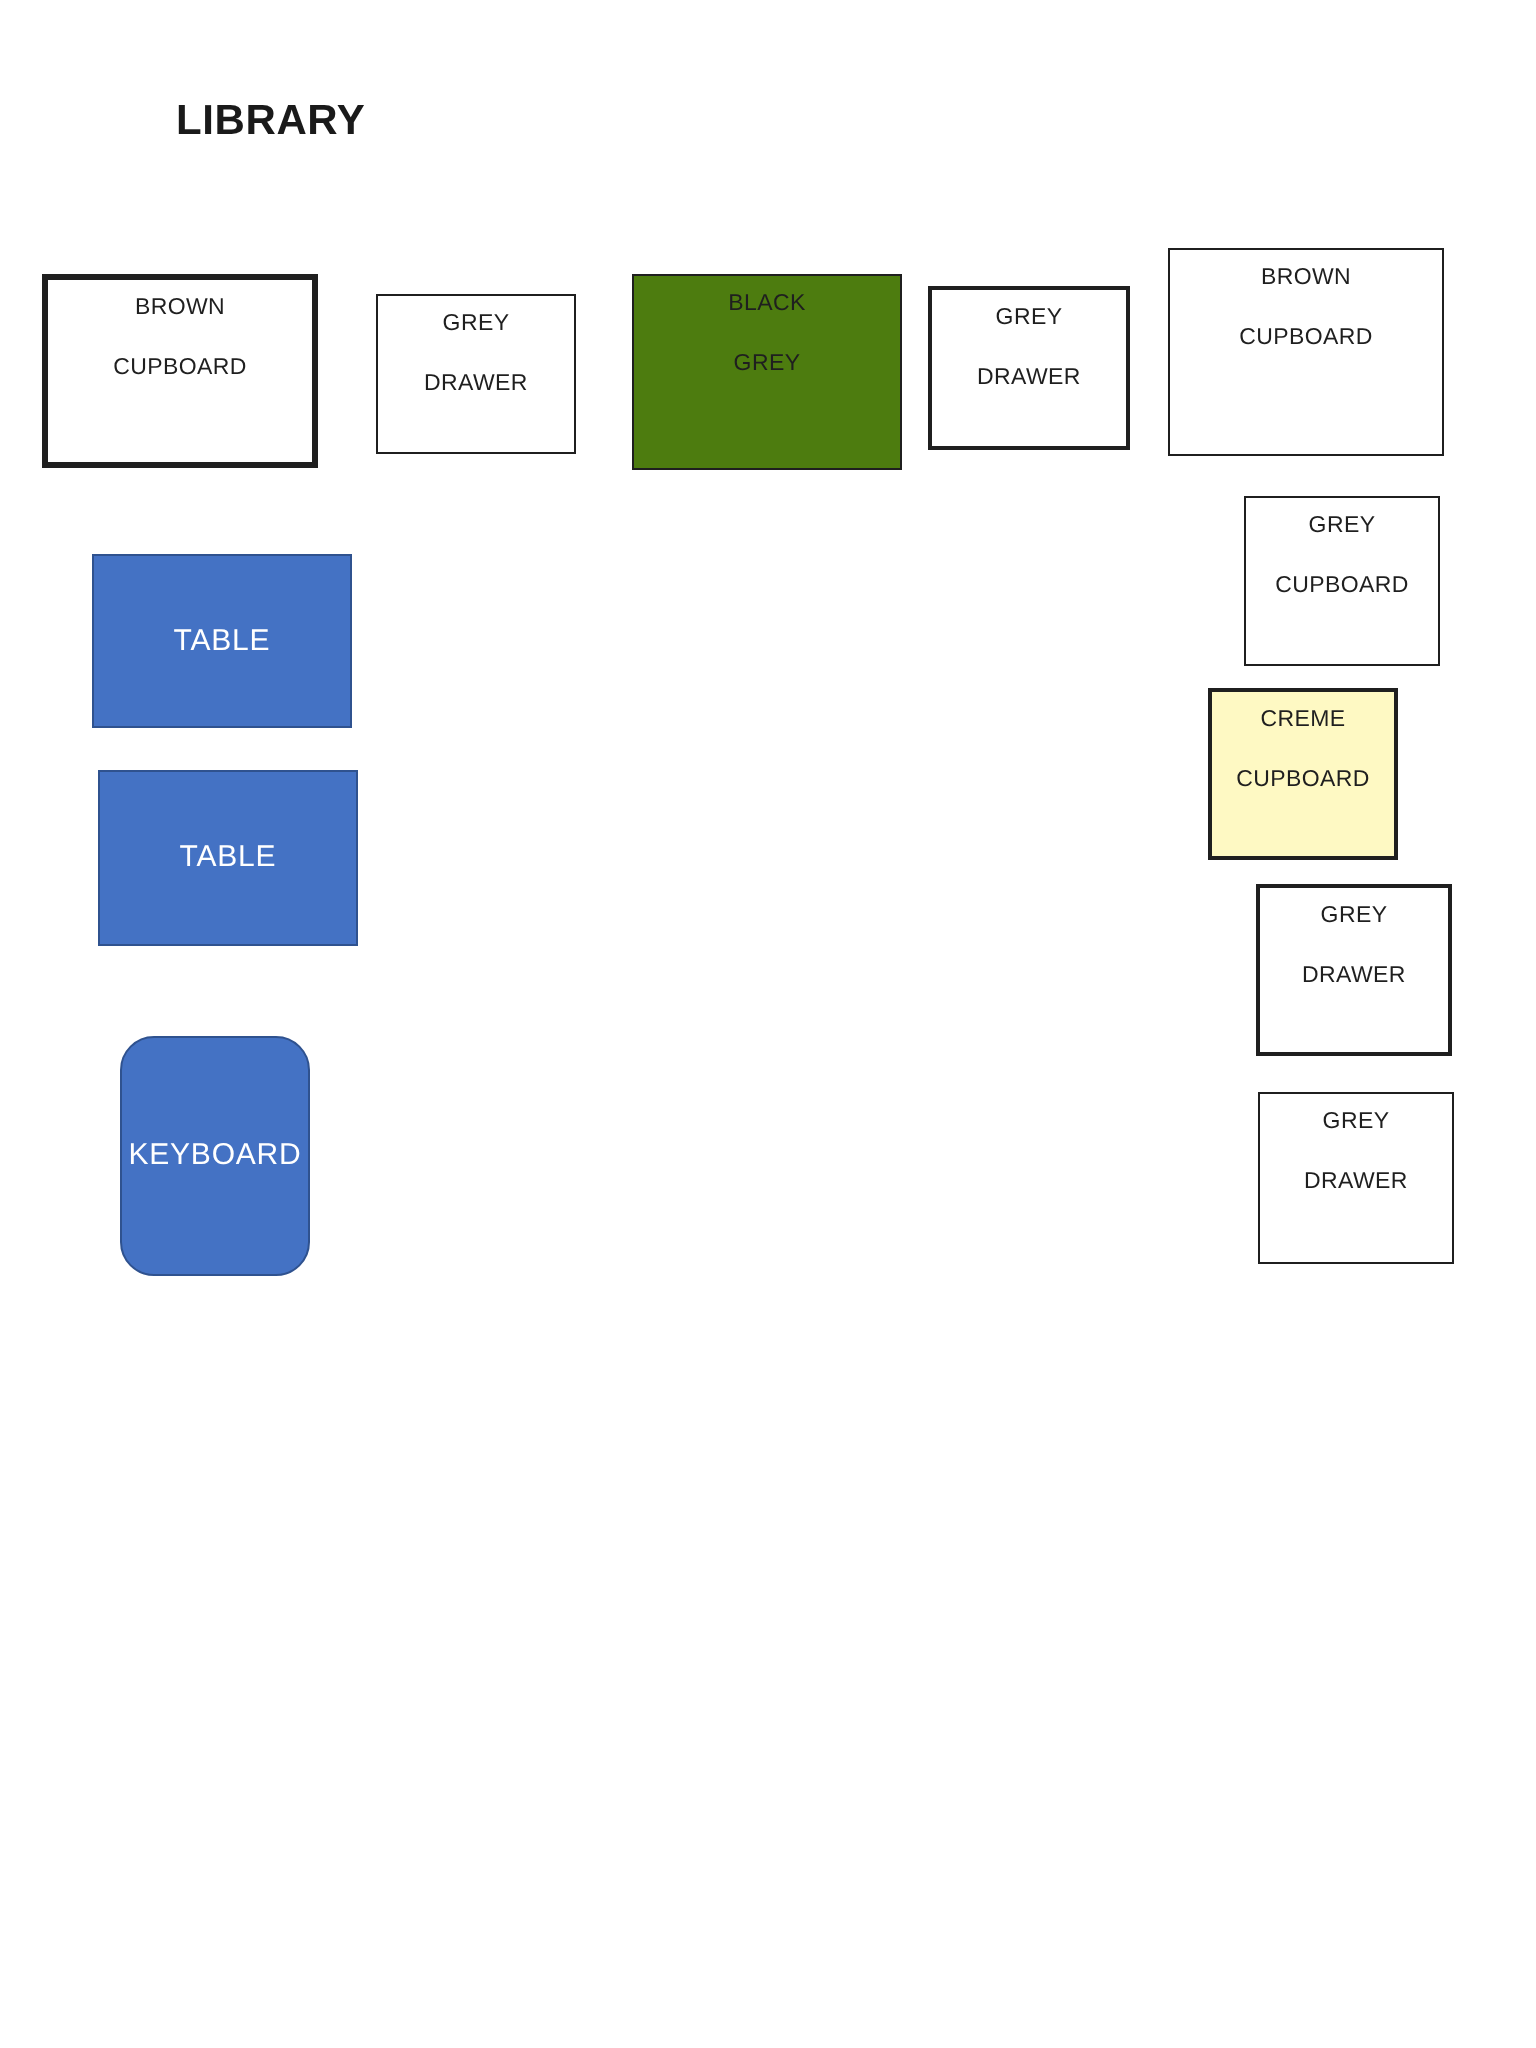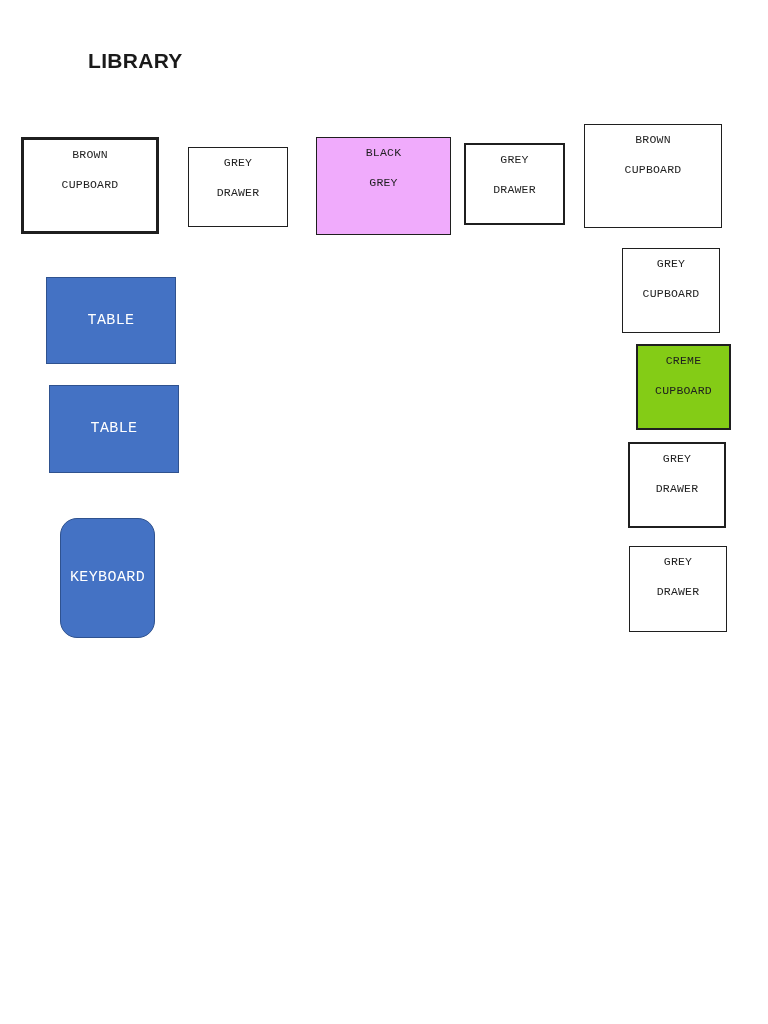--- a/index.html
+++ b/index.html
@@ -31,21 +31,20 @@
     white-space: nowrap;
   }
   .shape {
     position: absolute;
     box-sizing: border-box;
     display: flex;
     flex-direction: column;
     align-items: center;
     justify-content: flex-start;
     text-align: center;
-    font-family: Liberation Mono, monospace;
   }
   .shape.box {
     background: #ffffff;
     border-style: solid;
     border-color: #1f1f1f;
   }
   .shape .line {
     font-size: 11.5px;
     color: #1f1f1f;
     letter-spacing: 0.2px;
@@ -79,37 +78,37 @@
 
   <div id="shapes-layer">
       <div class="shape box" style="left: 21px; top: 137px; width: 138px; height: 97px; border-width: 3px; border-color: rgb(31, 31, 31); background: rgb(255, 255, 255);">
         <div class="line l1">BROWN</div>
         <div class="line l2">CUPBOARD</div>
       </div>
       <div class="shape box" style="left: 188px; top: 147px; width: 100px; height: 80px; border-width: 1.5px; border-color: rgb(31, 31, 31); background: rgb(255, 255, 255);">
         <div class="line l1">GREY</div>
         <div class="line l2">DRAWER</div>
       </div>
-      <div class="shape box" style="left: 316px; top: 137px; width: 135px; height: 98px; border-width: 1.5px; border-color: rgb(31, 31, 31); background: #f0abfc;">
+      <div class="shape box" style="left: 316px; top: 137px; width: 135px; height: 98px; border-width: 1.5px; border-color: rgb(31, 31, 31); background: #4d7c0f;">
         <div class="line l1">BLACK</div>
         <div class="line l2">GREY</div>
       </div>
       <div class="shape box" style="left: 464px; top: 143px; width: 101px; height: 82px; border-width: 2.5px; border-color: rgb(31, 31, 31); background: rgb(255, 255, 255);">
         <div class="line l1">GREY</div>
         <div class="line l2">DRAWER</div>
       </div>
       <div class="shape box" style="left: 584px; top: 124px; width: 138px; height: 104px; border-width: 1.5px; border-color: rgb(31, 31, 31); background: rgb(255, 255, 255);">
         <div class="line l1">BROWN</div>
         <div class="line l2">CUPBOARD</div>
       </div>
       <div class="shape box" style="left: 622px; top: 248px; width: 98px; height: 85px; border-width: 1.5px; border-color: rgb(31, 31, 31); background: rgb(255, 255, 255);">
         <div class="line l1">GREY</div>
         <div class="line l2">CUPBOARD</div>
       </div>
-      <div class="shape box" style="left: 636px; top: 344px; width: 95px; height: 86px; border-width: 2px; border-color: rgb(31, 31, 31); background: #84cc16;">
+      <div class="shape box" style="left: 604px; top: 344px; width: 95px; height: 86px; border-width: 2px; border-color: rgb(31, 31, 31); background: #fef9c3;">
         <div class="line l1">CREME</div>
         <div class="line l2">CUPBOARD</div>
       </div>
       <div class="shape box" style="left: 628px; top: 442px; width: 98px; height: 86px; border-width: 2px; border-color: rgb(31, 31, 31); background: rgb(255, 255, 255);">
         <div class="line l1">GREY</div>
         <div class="line l2">DRAWER</div>
       </div>
       <div class="shape box" style="left: 629px; top: 546px; width: 98px; height: 86px; border-width: 1.5px; border-color: rgb(31, 31, 31); background: rgb(255, 255, 255);">
         <div class="line l1">GREY</div>
         <div class="line l2">DRAWER</div>

